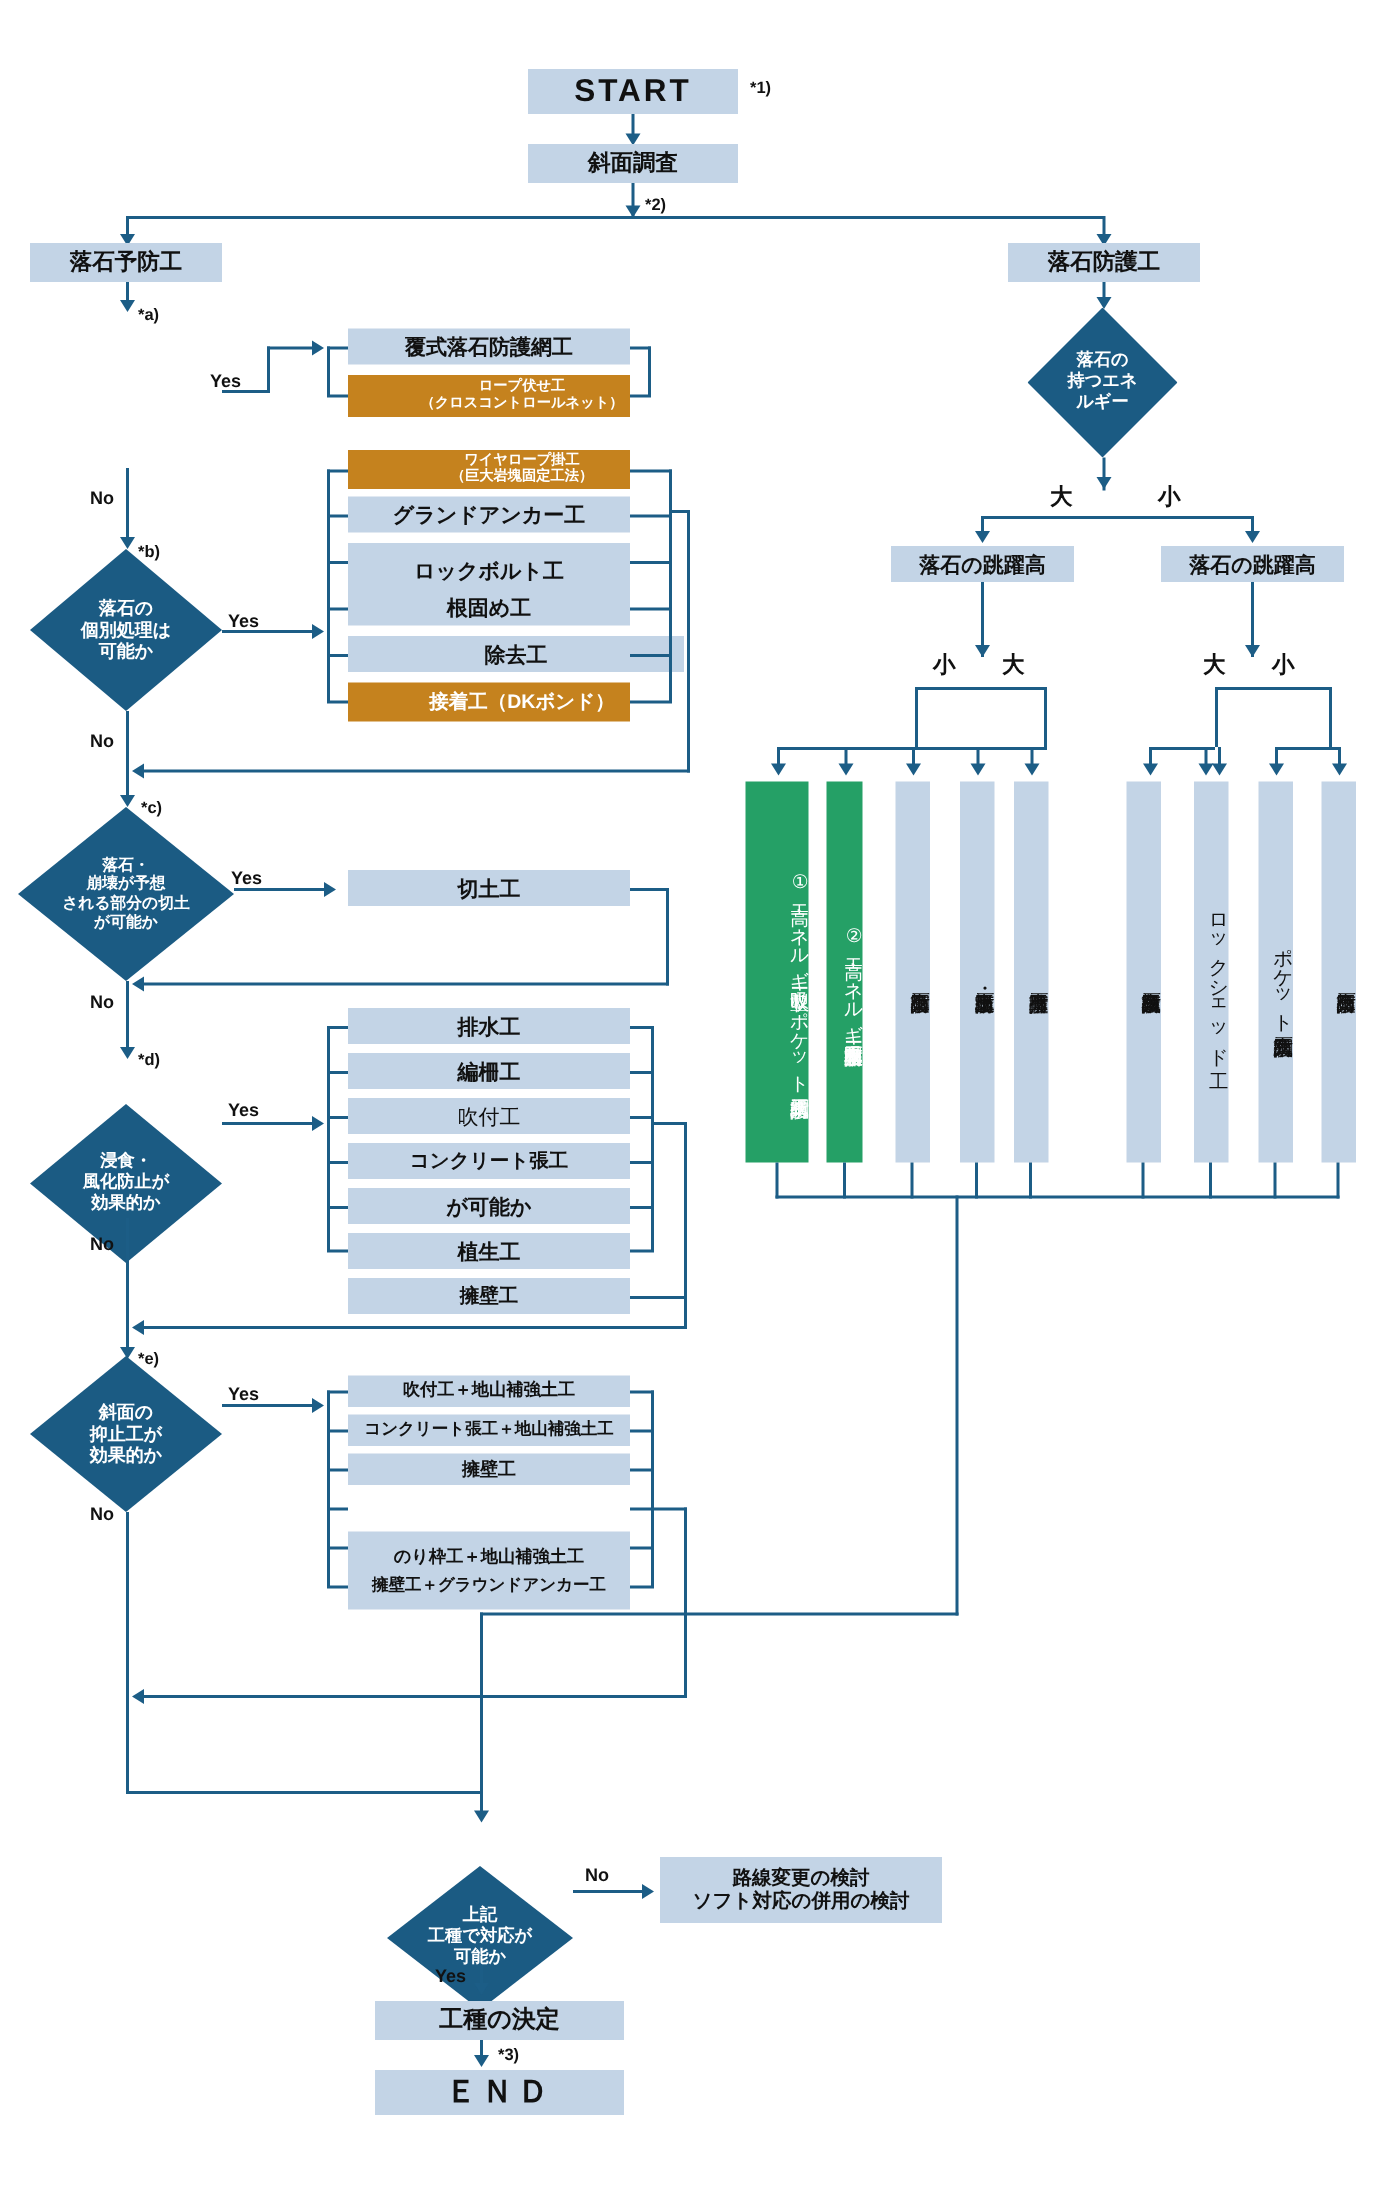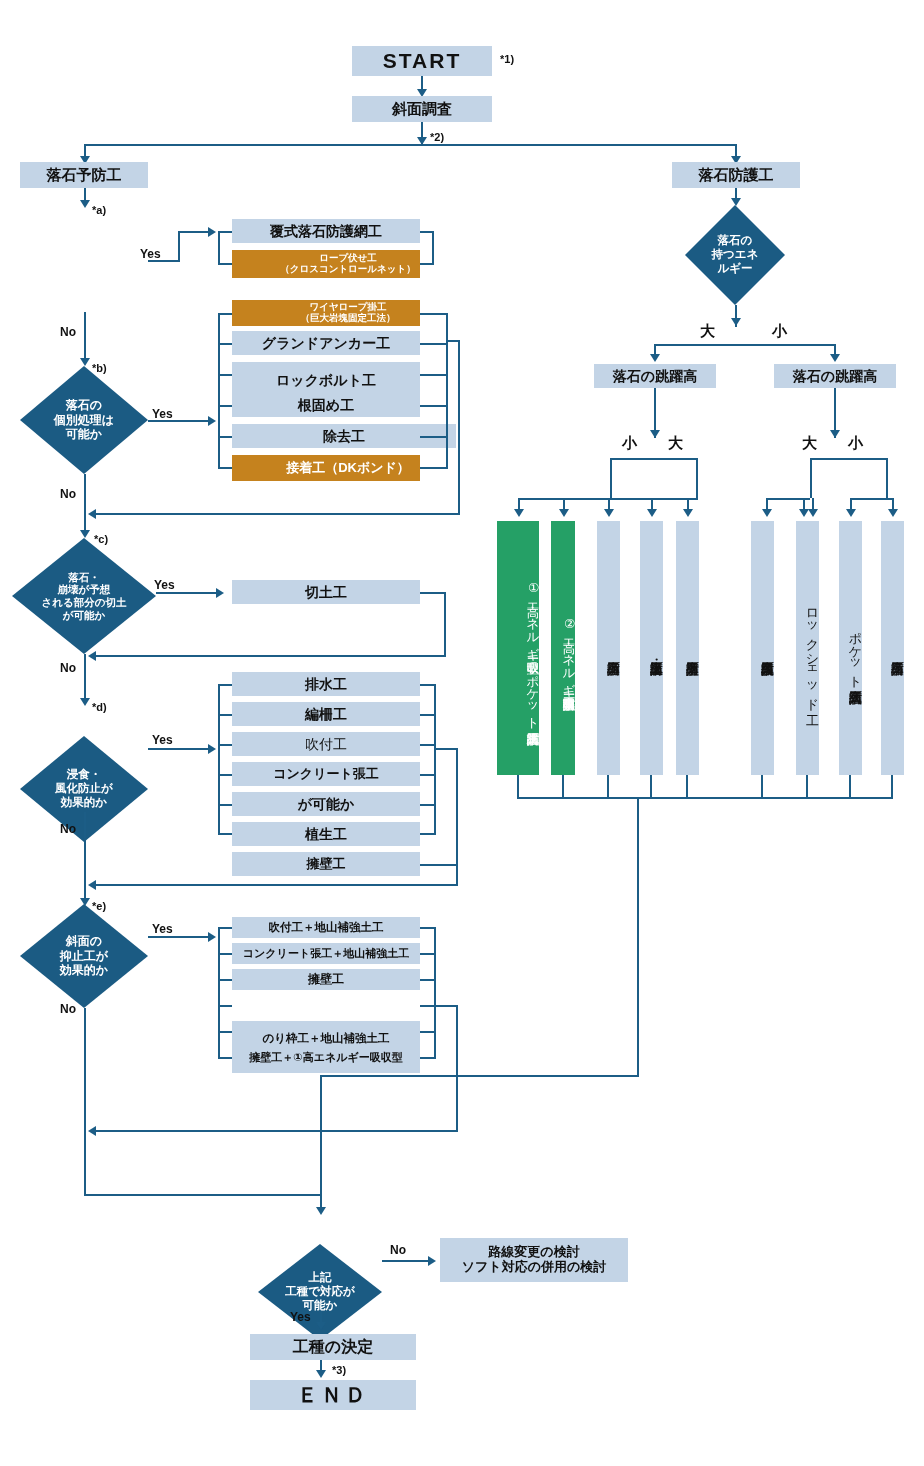--- a/index.html
+++ b/index.html
@@ -272,21 +272,21 @@
   <div class="box blue" style="left:232px;top:969px;width:188px;height:21px;font-size:12px;font-weight:700;">
     <span>擁壁工</span>
   </div>
   <div class="box blue" style="left:232px;top:1052px;width:188px;height:21px;font-size:11px;font-weight:700;">
     <span>のり枠工＋グラウンドアンカー工</span>
   </div>
   <div class="box blue" style="left:232px;top:1021px;width:188px;height:36px;font-size:11.5px;font-weight:700;">
     <span>のり枠工＋地山補強土工</span>
   </div>
   <div class="box blue" style="left:232px;top:1047px;width:188px;height:21px;font-size:11px;font-weight:700;">
-    <span>擁壁工＋①高エネルギー吸収型</span>
+    <span>擁壁工＋グラウンドアンカー工</span>
   </div>
 
   <div class="ln lnv" style="left:218px;top:927px;height:131px;"></div>
   <div class="ln lnh" style="left:218px;top:927px;width:14px;"></div>
   <div class="ln lnh" style="left:218px;top:953px;width:14px;"></div>
   <div class="ln lnh" style="left:218px;top:979px;width:14px;"></div>
   <div class="ln lnh" style="left:218px;top:1005px;width:14px;"></div>
   <div class="ln lnh" style="left:218px;top:1031px;width:14px;"></div>
   <div class="ln lnh" style="left:218px;top:1057px;width:14px;"></div>
 

